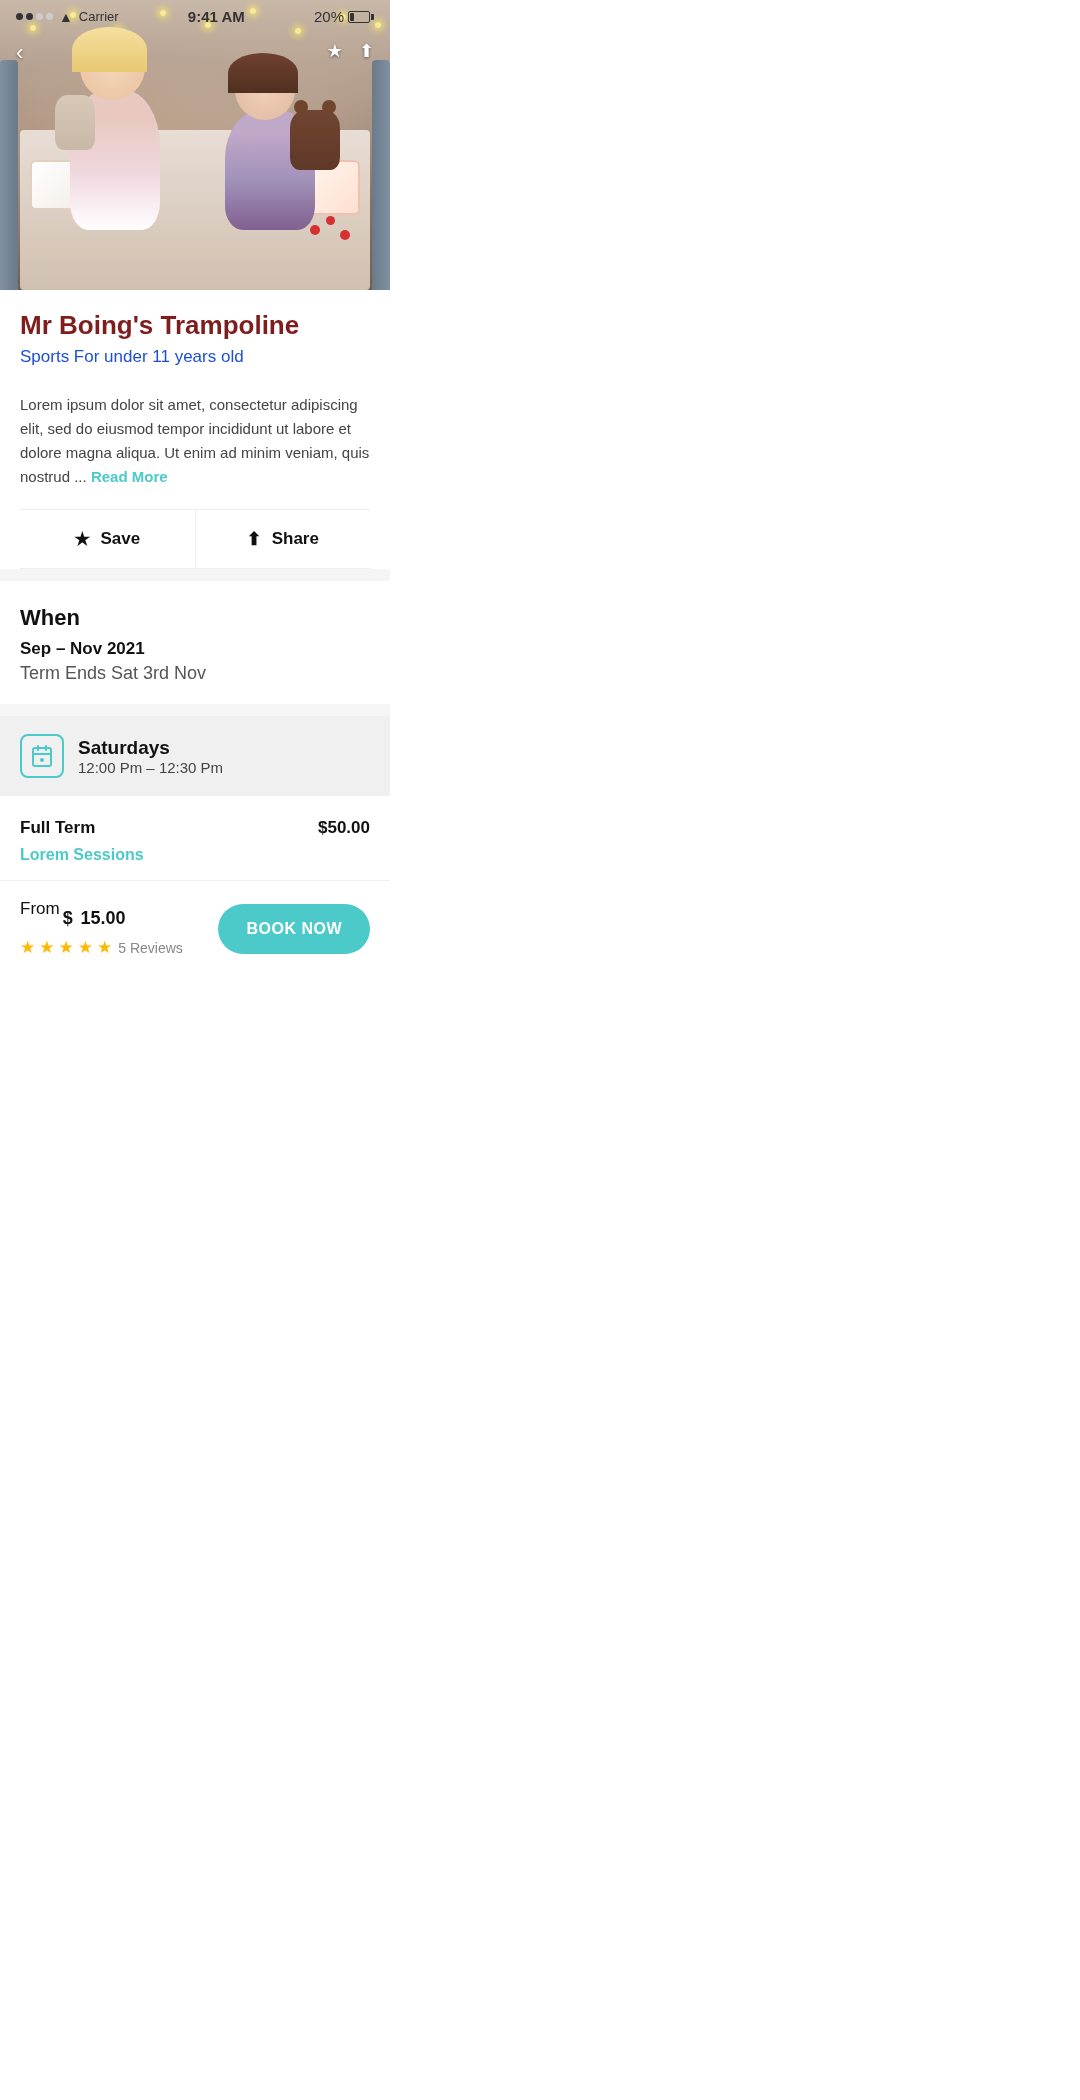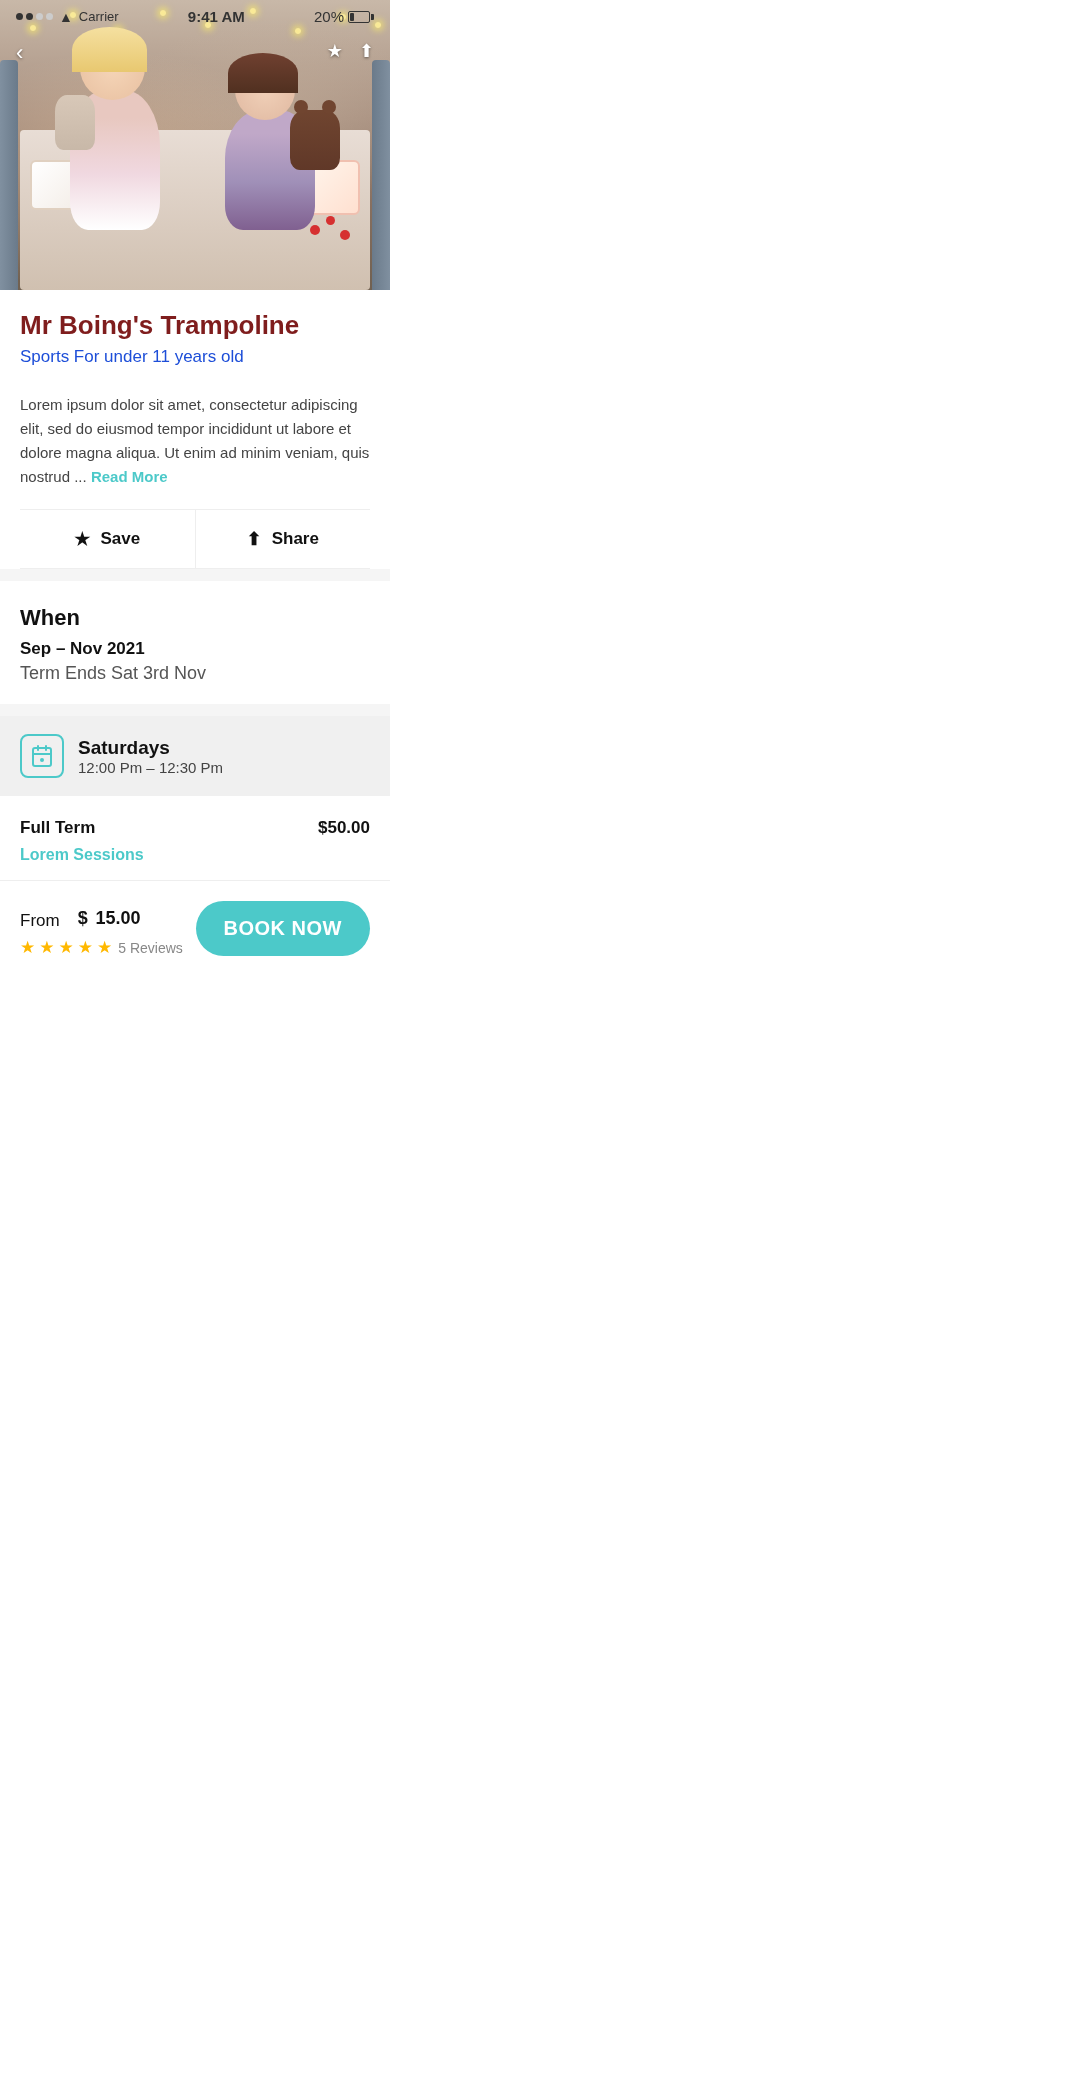--- a/index.html
+++ b/index.html
@@ -348,33 +348,33 @@
 
     .reviews-count {
       font-size: 14px;
       color: #888;
       margin-left: 2px;
     }
 
     .book-now-btn {
       background: #4CC9C9;
       color: white;
-      font-size: 20px;
+      font-size: 16px;
       font-weight: 700;
       letter-spacing: 0.5px;
       padding: 16px 28px;
       border-radius: 30px;
       border: none;
       cursor: pointer;
     }
 
     .price-block {
       display: flex;
-      align-items: flex-end;
-      gap: 18px;
+      align-items: flex-start;
+      gap: 3px;
     }
   </style>
 </head>
 <body>
 
 <div class="status-bar">
   <div class="status-left">
     <div class="signal-dots">
       <div class="dot filled"></div>
       <div class="dot filled"></div>

